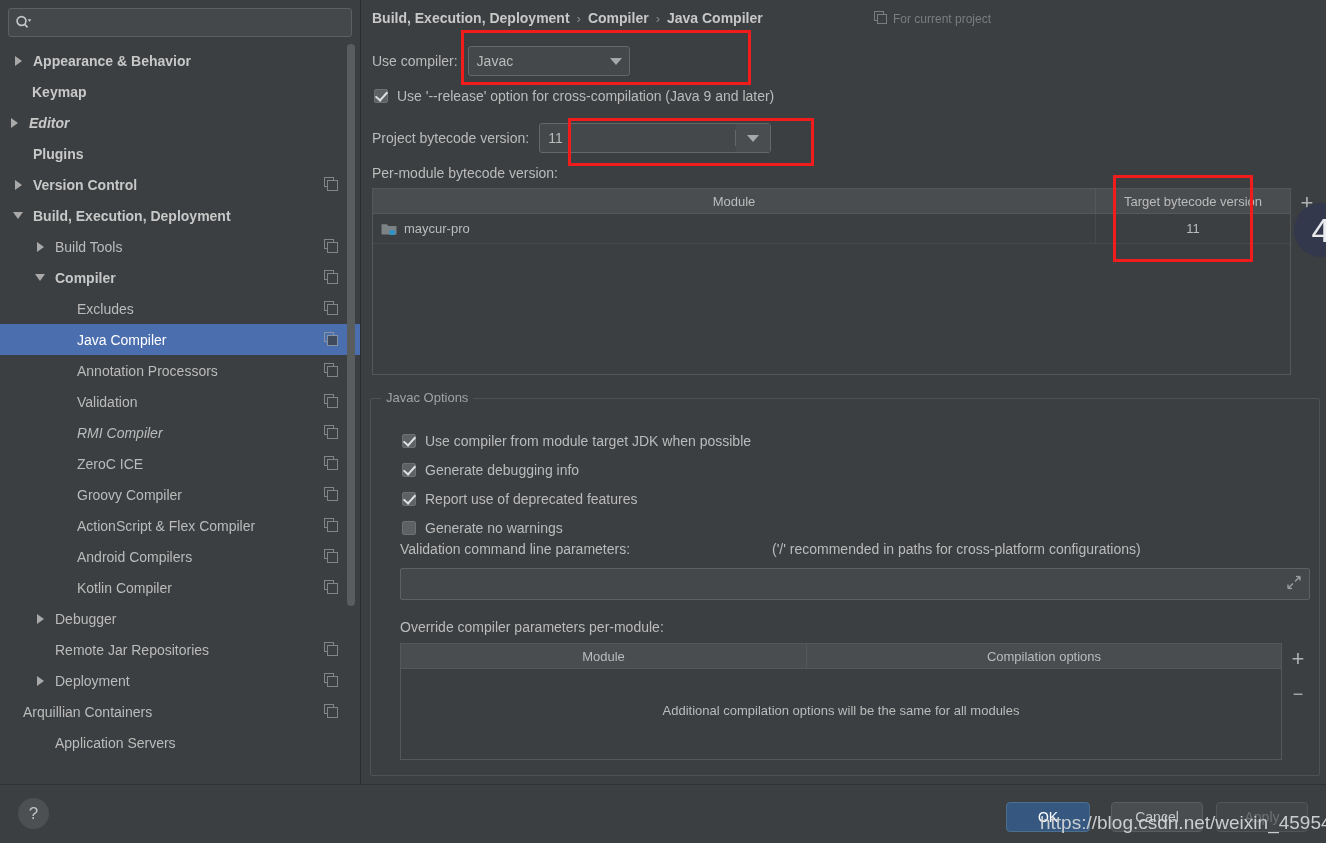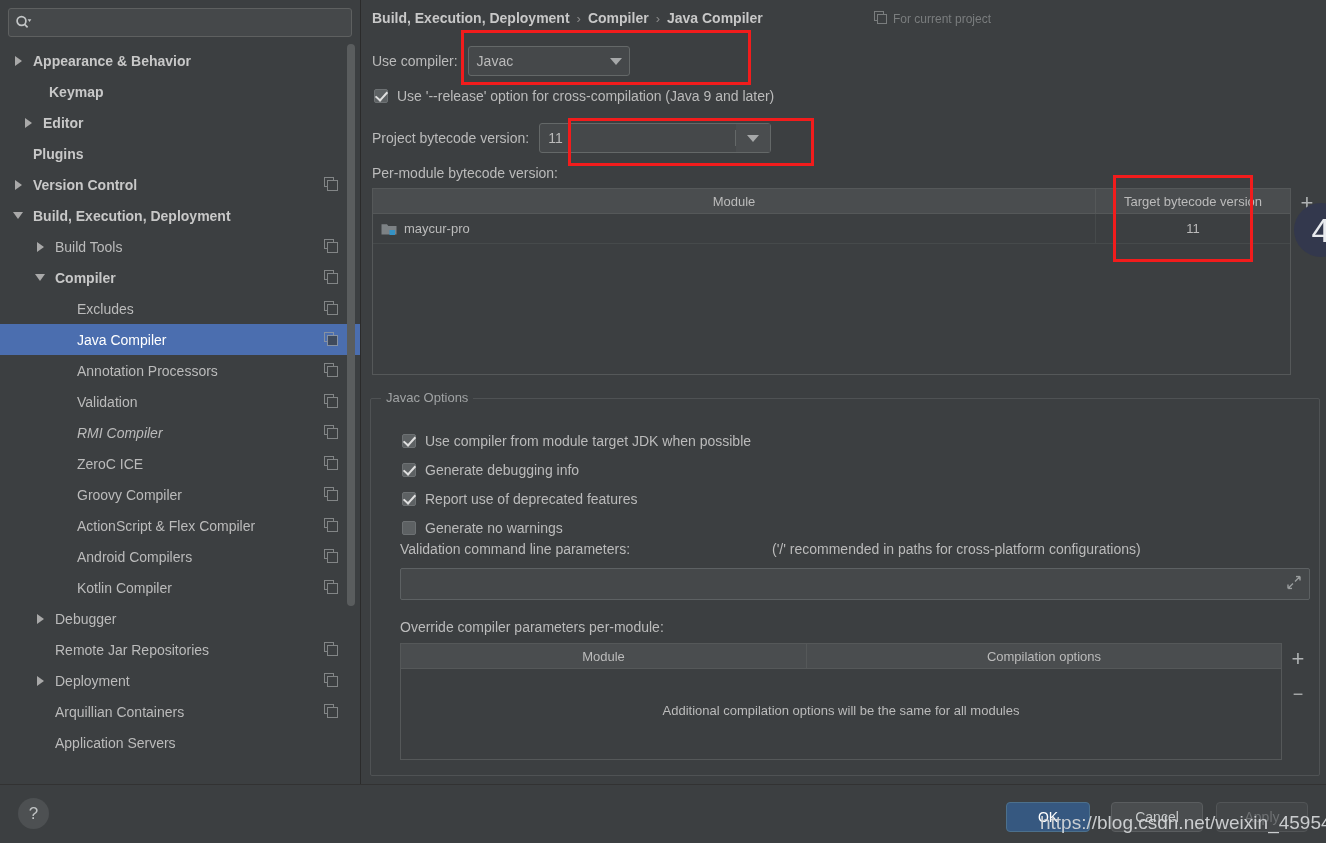--- a/index.html
+++ b/index.html
@@ -266,25 +266,25 @@
       </div>
     </div>
 
     <div class="tree" id="tree">
         <div class="tree-row" style="padding-left: 10px;">
           <span class="arrow">
             <i class="arrow-r"></i>
           </span>
           <span class="tree-label bold" style="margin-left: 7px;">Appearance &amp; Behavior</span>
         </div>
-        <div class="tree-row" style="padding-left: 26px;">
+        <div class="tree-row" style="padding-left: 9px;">
           <span class="arrow"></span>
           <span class="tree-label bold" style="margin-left: 7px;">Keymap</span>
         </div>
-        <div class="tree-row" style="padding-left: 20px;">
+        <div class="tree-row" style="padding-left: 6px; font-style: italic;">
           <span class="arrow">
             <i class="arrow-r"></i>
           </span>
           <span class="tree-label bold" style="margin-left: 7px;">Editor</span>
         </div>
         <div class="tree-row" style="padding-left: 10px;">
           <span class="arrow"></span>
           <span class="tree-label bold" style="margin-left: 7px;">Plugins</span>
         </div>
         <div class="tree-row" style="padding-left: 10px;">
@@ -420,21 +420,21 @@
         <div class="tree-row" style="padding-left: 32px;">
           <span class="arrow">
             <i class="arrow-r"></i>
           </span>
           <span class="tree-label" style="margin-left: 7px;">Deployment</span>
           <span class="copy-icon"><svg width="14" height="14" viewBox="0 0 14 14">
               <rect x="0.5" y="0.5" width="9" height="9" fill="none" stroke="#9a9d9e"></rect>
               <rect x="3.5" y="3.5" width="10" height="10" fill="#3c3f41" stroke="#9a9d9e"></rect>
             </svg></span>
         </div>
-        <div class="tree-row" style="padding-left: 32px; align-items: center;">
+        <div class="tree-row" style=" align-items: center;">
           <span class="arrow"></span>
           <span class="tree-label" style="margin-left: 7px;">Arquillian Containers</span>
           <span class="copy-icon"><svg width="14" height="14" viewBox="0 0 14 14">
               <rect x="0.5" y="0.5" width="9" height="9" fill="none" stroke="#9a9d9e"></rect>
               <rect x="3.5" y="3.5" width="10" height="10" fill="#3c3f41" stroke="#9a9d9e"></rect>
             </svg></span>
         </div>
         <div class="tree-row" style="padding-left: 32px;">
           <span class="arrow"></span>
           <span class="tree-label" style="margin-left: 7px;">Application Servers</span>

